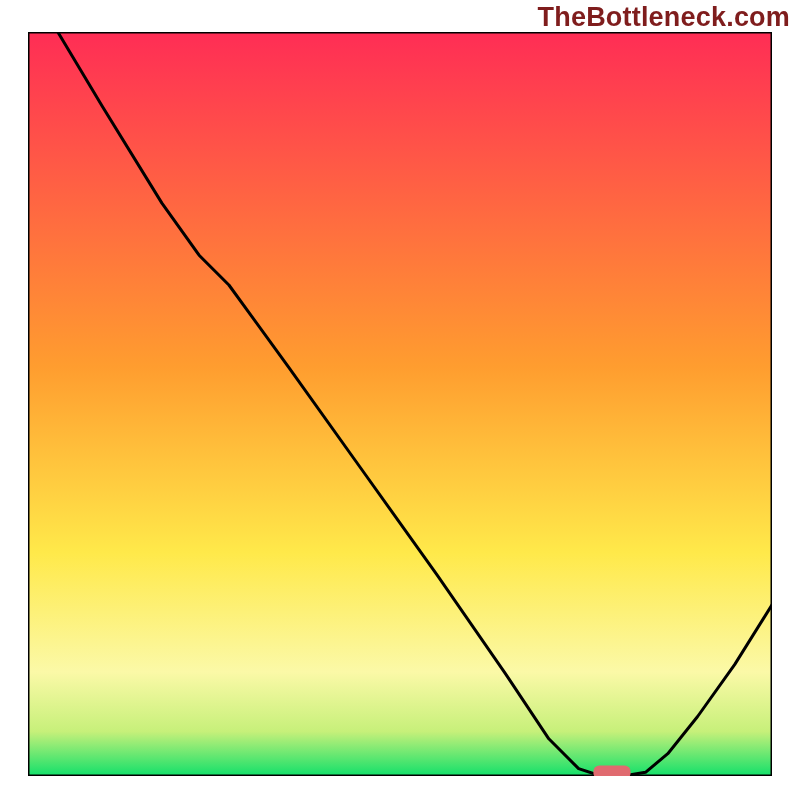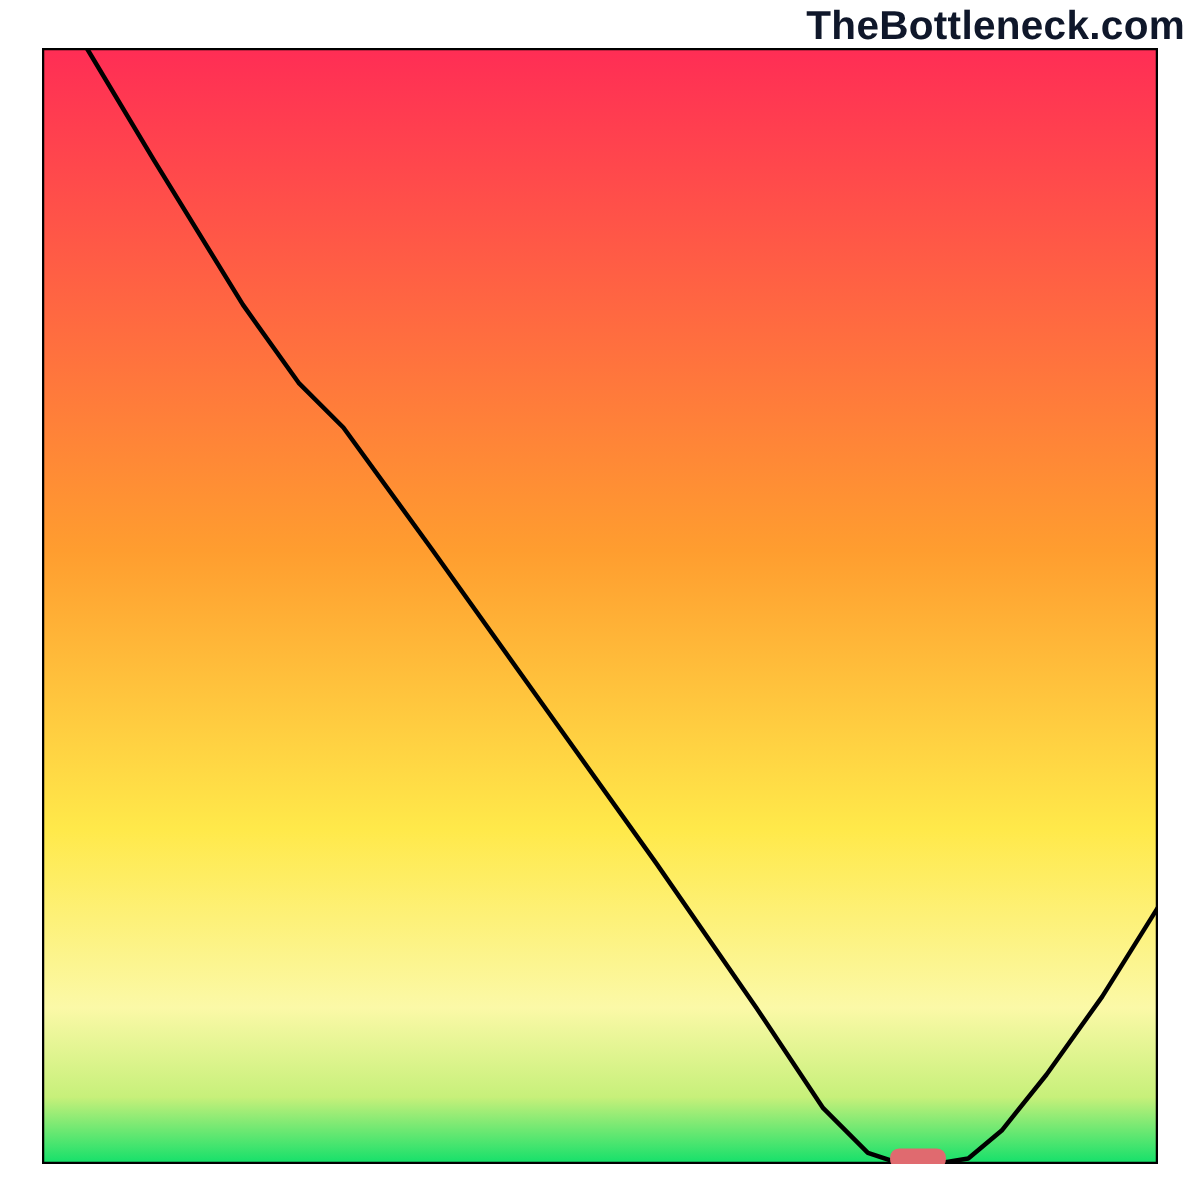--- a/index.html
+++ b/index.html
@@ -15,21 +15,21 @@
     position: relative;
     width: 800px;
     height: 800px;
   }
   .watermark {
     position: absolute;
     top: 2px;
     right: 10px;
     font-size: 27px;
     font-weight: 600;
-    color: #0f172a;
+    color: #7f1d1d;
     letter-spacing: 0.2px;
     user-select: none;
   }
   .plot {
     position: absolute;
     left: 28px;
     top: 32px;
     width: 744px;
     height: 744px;
   }

